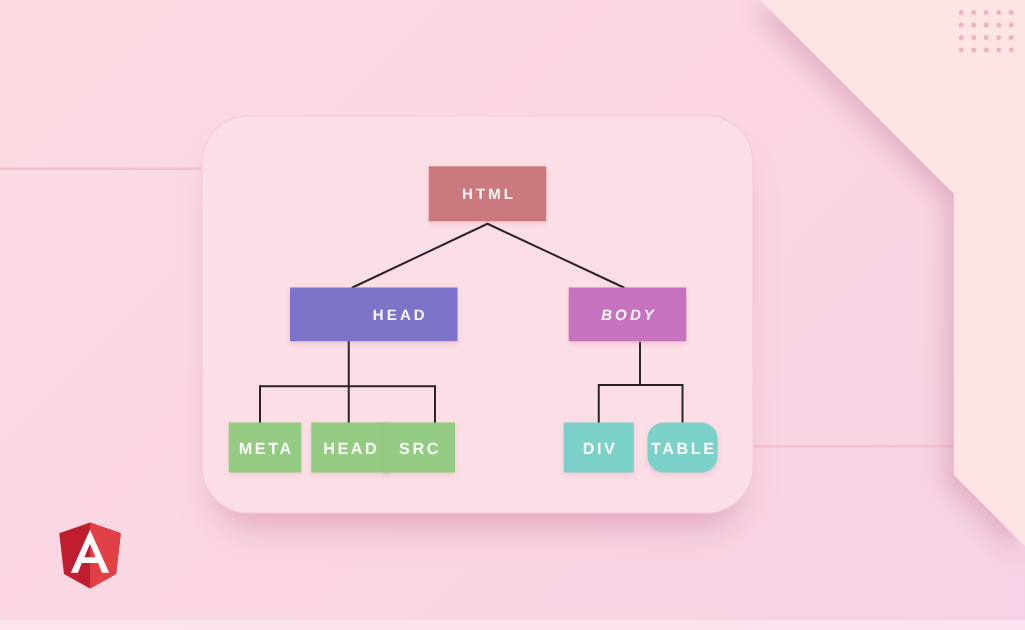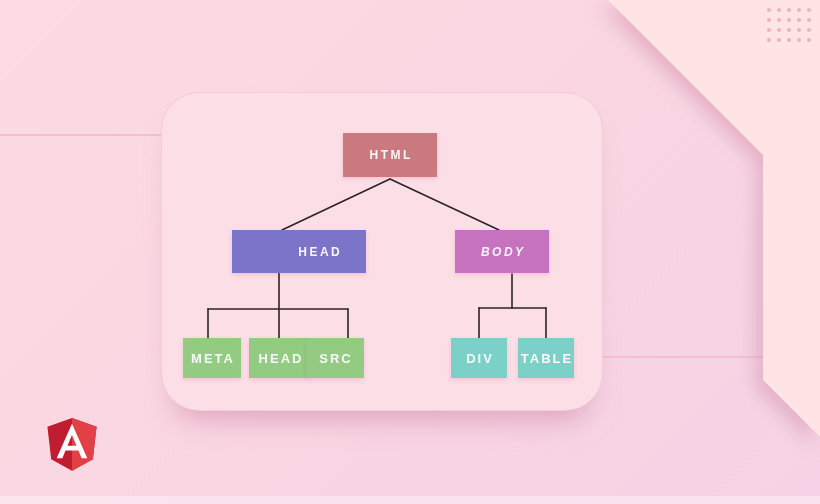--- a/index.html
+++ b/index.html
@@ -99,21 +99,21 @@
     </g>
   </svg>
 
   <div class="node big n-html" style="background-color: rgb(202, 121, 126);">HTML</div>
   <div class="node big n-head" style="background-color: rgb(123, 116, 200); padding-left: 40px;">HEAD</div>
   <div class="node big n-body" style="background-color: rgb(199, 114, 190);">BODY</div>
   <div class="node small n-meta" style="background-color: rgb(146, 203, 129);">META</div>
   <div class="node small n-title" style="background-color: rgb(146, 203, 129);">HEAD</div>
   <div class="node small n-src" style="background-color: rgb(146, 203, 129);">SRC</div>
   <div class="node small n-div" style="background-color: rgb(123, 208, 199); text-align: center;">DIV</div>
-  <div class="node small n-table" style="background-color: rgb(123, 208, 199);">TABLE</div>
+  <div class="node small n-table" style="background-color: rgb(123, 208, 199); border-radius: 13px;">TABLE</div>
 
   <svg class="logo" width="66" height="70" viewBox="0 0 250 250">
     <polygon points="125,30 31.9,63.2 46.1,186.3 125,230 203.9,186.3 218.1,63.2" fill="#c01d31"></polygon>
     <polygon points="125,30 125,52.2 125,153.4 125,230 203.9,186.3 218.1,63.2" fill="#e04046"></polygon>
     <path d="M125,52.1 L66.8,182.6 L88.5,182.6 L100.2,153.4 L149.6,153.4 L161.3,182.6 L183,182.6 Z M142,135.4 L108,135.4 L125,94.5 Z" fill="#ffffff"></path>
   </svg>
 
   <div class="bottom-band"></div>
 </div>
 

